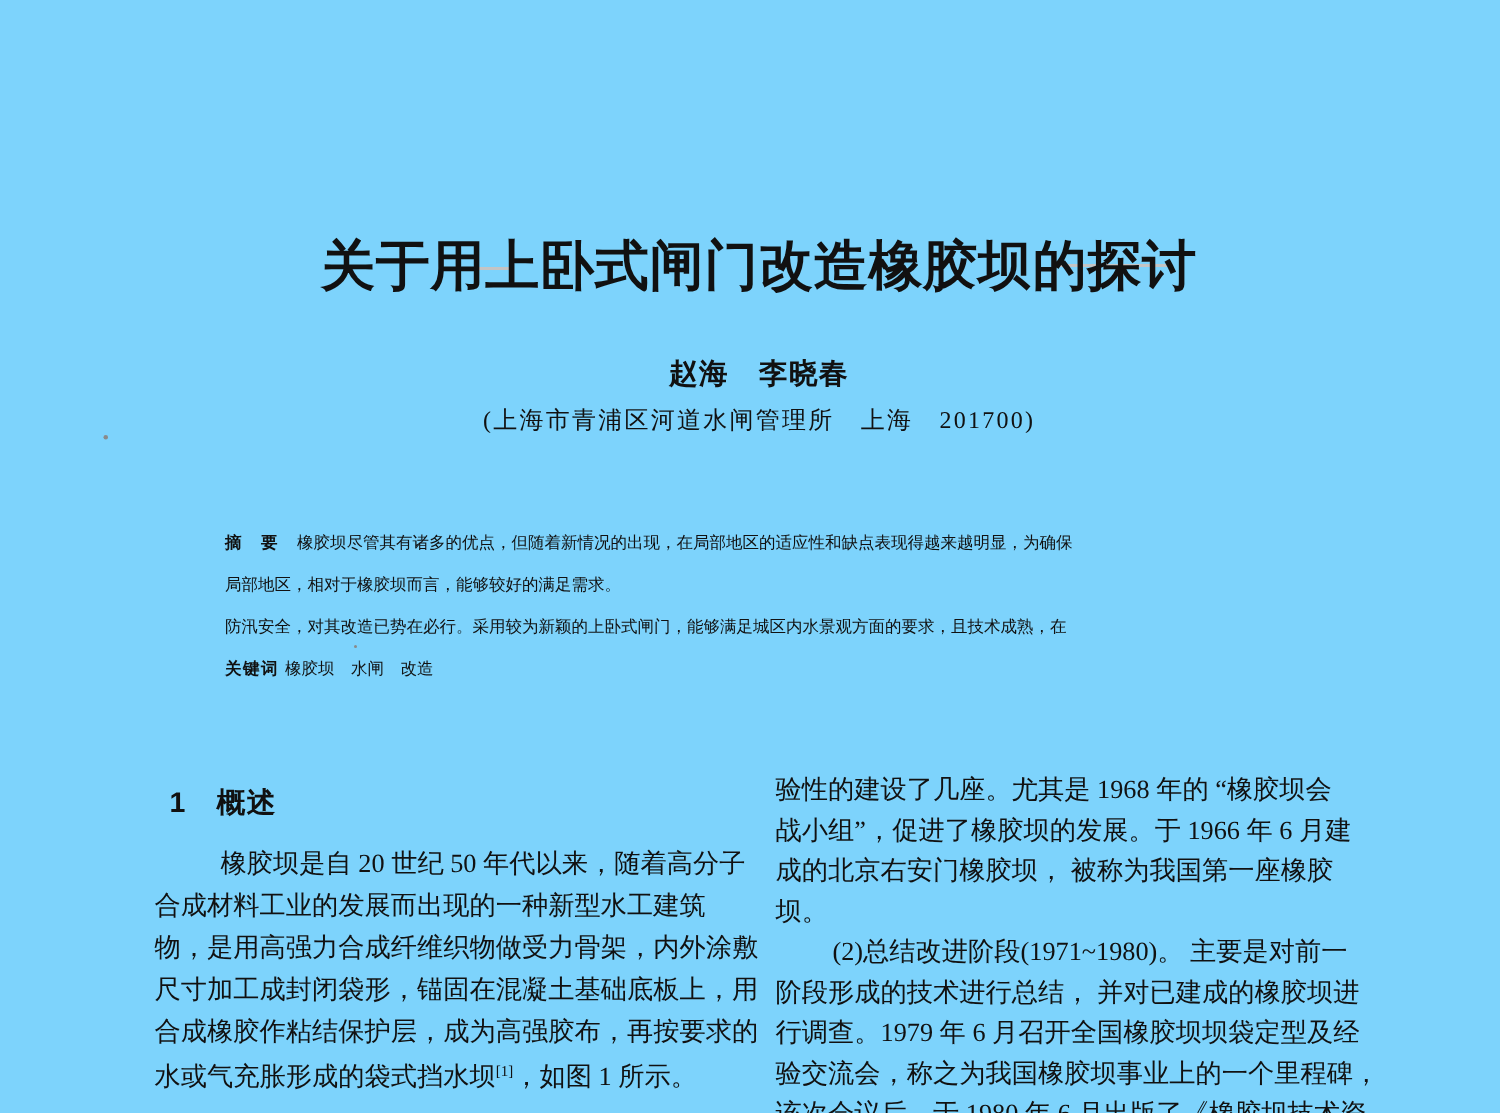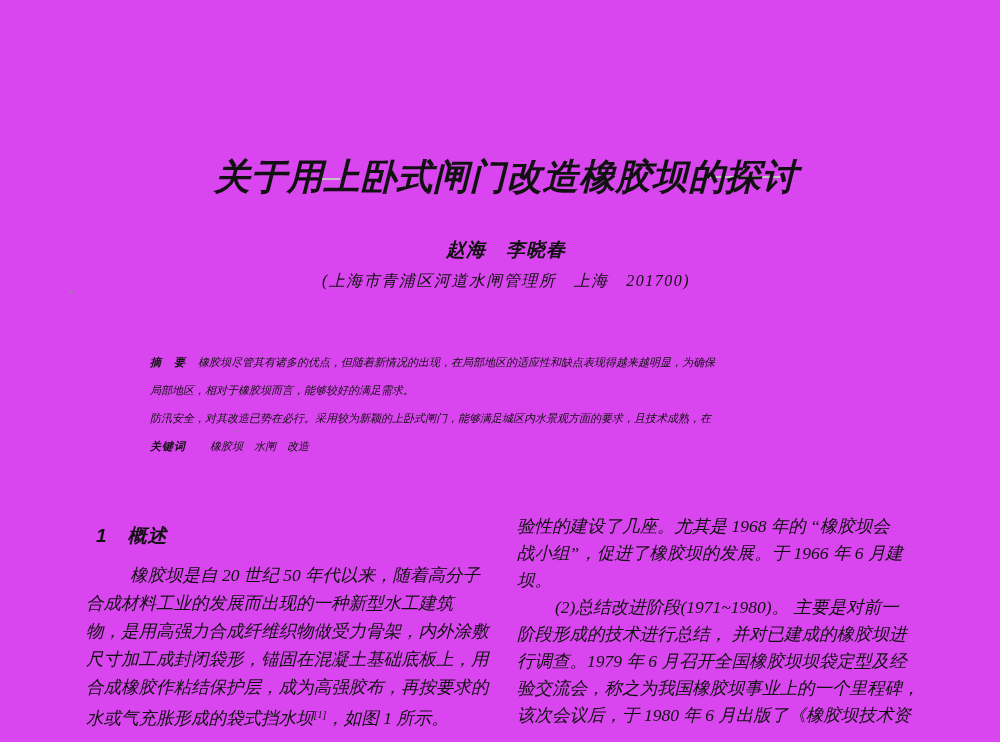--- a/index.html
+++ b/index.html
@@ -1,24 +1,23 @@
 <!DOCTYPE html>
 <html><head>
 <meta charset="utf-8">
 <style>
   html,body{margin:0;padding:0;background:#e8e8e8;}
   .page{
     position:relative;
     width:1000px;height:742px;
     margin:0 auto;
-    background:#d946ef;
+    background:#7dd3fc;
     overflow:hidden;
     color:#111;
     font-family:"Liberation Serif","DejaVu Serif",serif;
-    font-style:italic;
   }
   .center-head{position:absolute;left:6px;width:1000px;text-align:center;}
   .paper-title{
     top:154px;
     font-family:"Liberation Sans","DejaVu Sans",sans-serif;
     font-weight:bold;
     font-size:36px;
     line-height:46px;
     letter-spacing:0.5px;
   }
@@ -38,26 +37,26 @@
   }
   .abstract{
     position:absolute;
     left:150px;top:348px;width:722px;
     font-family:"Liberation Sans","DejaVu Sans",sans-serif;
     font-size:11px;
     line-height:28px;
   }
   .abstract .line{white-space:nowrap;}
   .ab-label{font-weight:bold;margin-right:12px;letter-spacing:1px;}
-  .kw-label{font-weight:bold;margin-right:24px;letter-spacing:1px;}
+  .kw-label{font-weight:bold;margin-right:4px;letter-spacing:1px;}
   .column{
     position:absolute;
     font-size:17.5px;
   }
-  .col-left{left:86px;top:524px;width:390px;}
+  .col-left{left:103px;top:524px;width:390px;}
   .col-right{left:517px;top:513px;width:390px;line-height:27px;}
   .section-heading{
     font-family:"Liberation Sans","DejaVu Sans",sans-serif;
     font-weight:bold;
     font-size:19px;
     line-height:24px;
     padding-left:10px;
     letter-spacing:1px;
   }
   .col-left .para{margin-top:13px;line-height:28px;}
@@ -101,20 +100,21 @@
       <div class="bline">物，是用高强力合成纤维织物做受力骨架，内外涂敷</div>
       <div class="bline">尺寸加工成封闭袋形，锚固在混凝土基础底板上，用</div>
       <div class="bline">合成橡胶作粘结保护层，成为高强胶布，再按要求的</div>
       <div class="bline"><span>水或气充胀形成的袋式挡水坝</span><sup class="ref">[1]</sup><span>，如图 1 所示。</span></div>
     </div>
   </div>
 
   <div class="column col-right">
     <div class="bline">验性的建设了几座。尤其是 1968 年的 “橡胶坝会</div>
     <div class="bline">战小组”，促进了橡胶坝的发展。于 1966 年 6 月建</div>
+    <div class="bline">成的北京右安门橡胶坝， 被称为我国第一座橡胶</div>
     <div class="bline">坝。</div>
     <div class="bline indent">(2)总结改进阶段(1971~1980)。 主要是对前一</div>
     <div class="bline">阶段形成的技术进行总结， 并对已建成的橡胶坝进</div>
     <div class="bline">行调查。1979 年 6 月召开全国橡胶坝坝袋定型及经</div>
     <div class="bline">验交流会，称之为我国橡胶坝事业上的一个里程碑，</div>
     <div class="bline">该次会议后，于 1980 年 6 月出版了《橡胶坝技术资</div>
   </div>
 
 </div>
 

